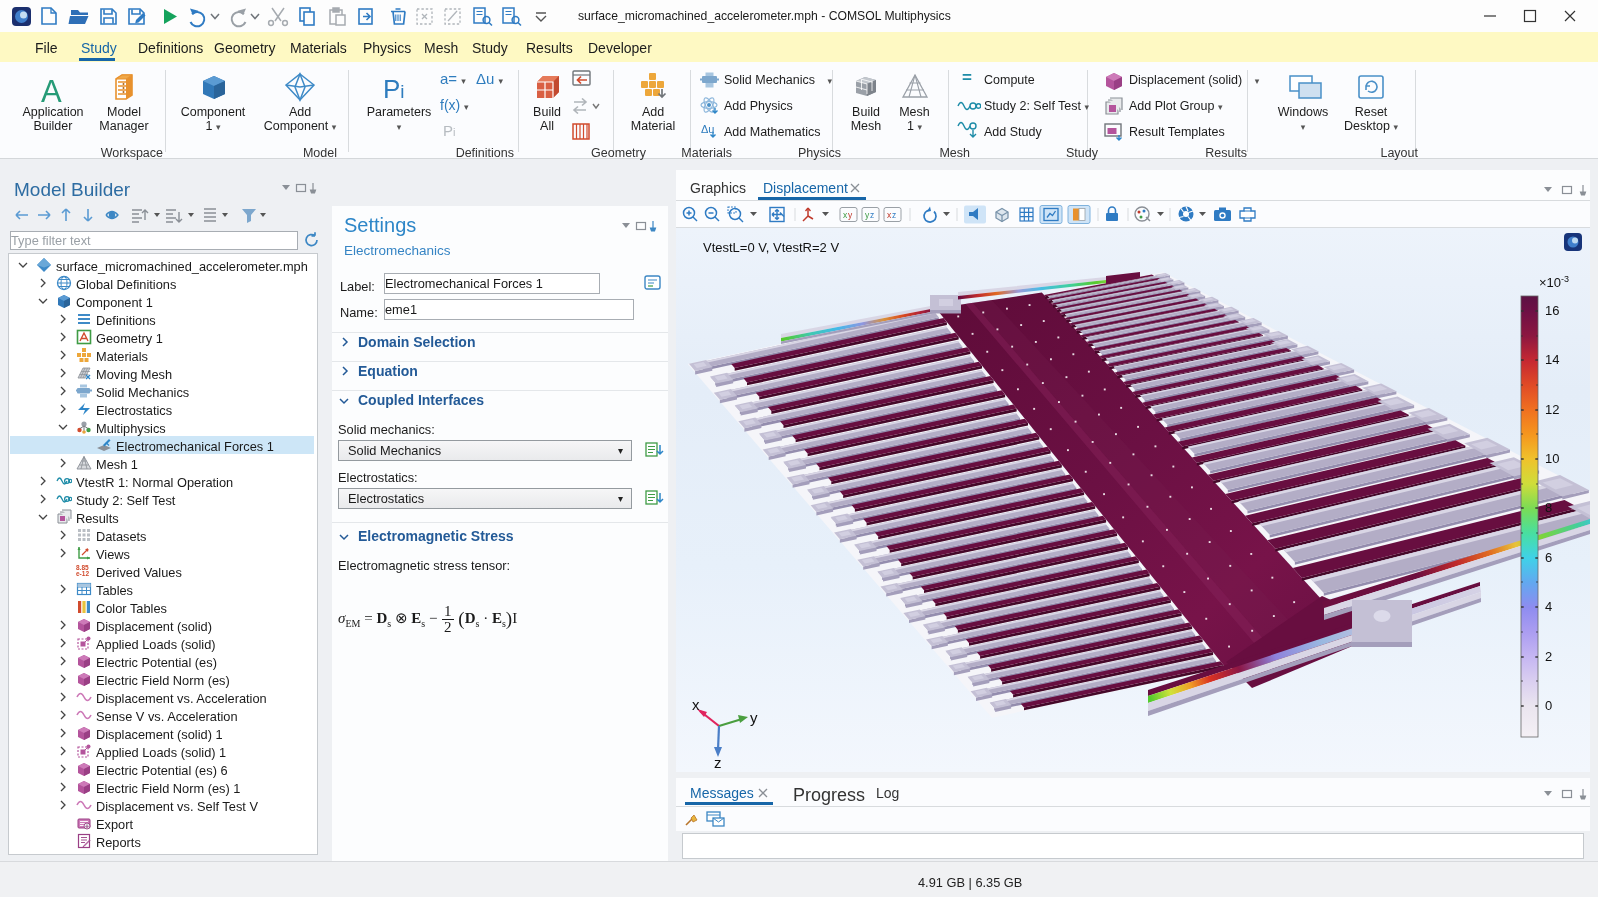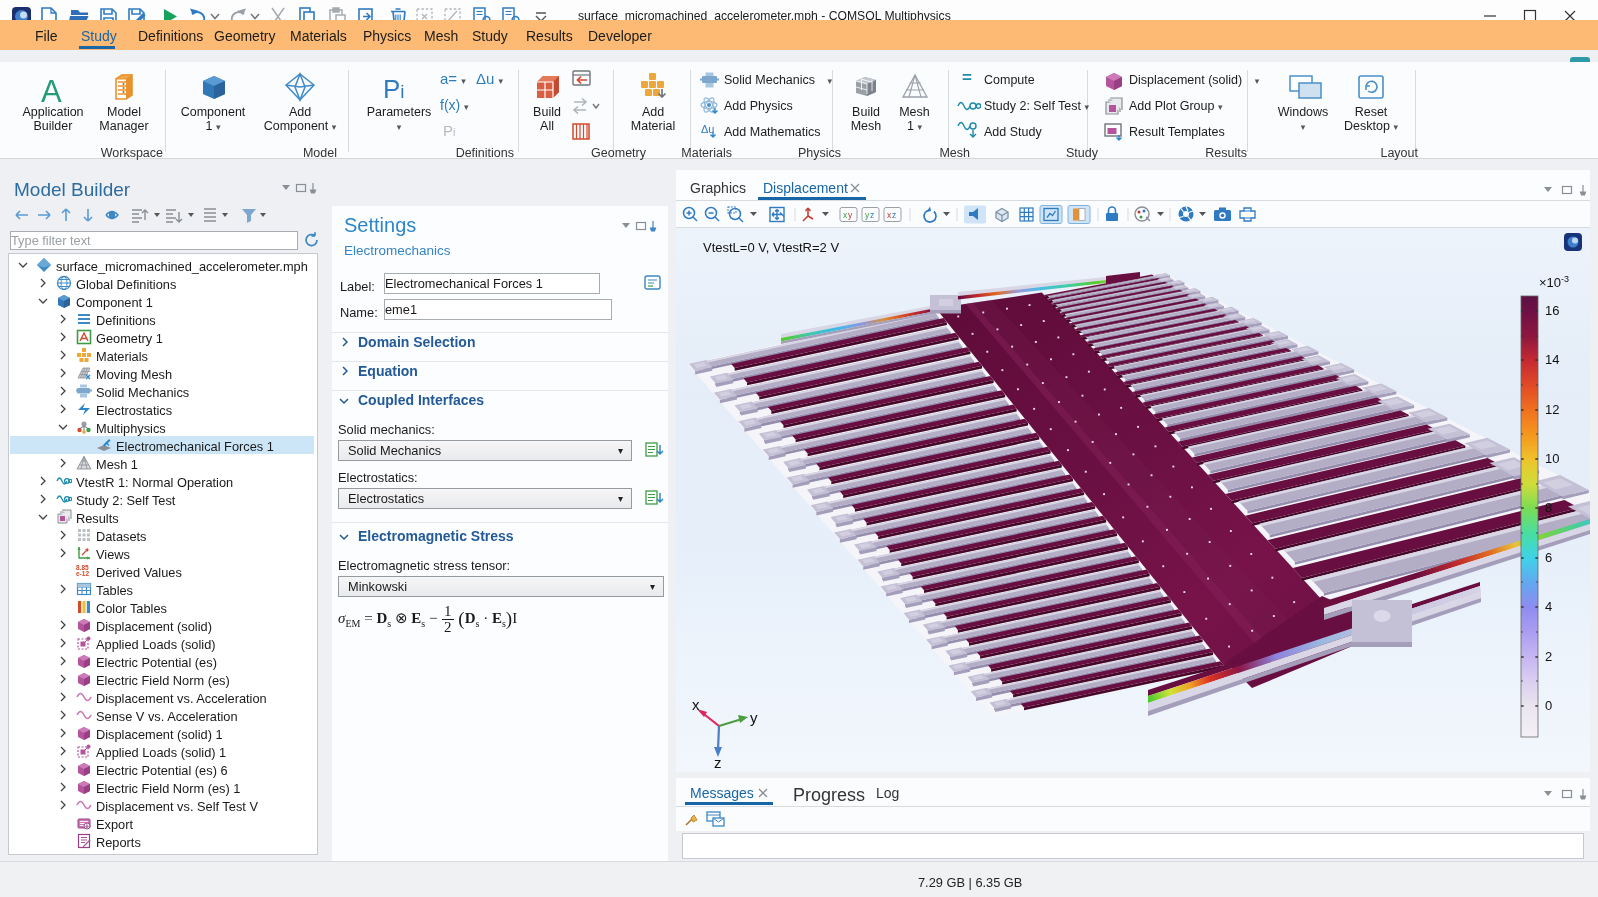--- a/index.html
+++ b/index.html
@@ -1,20 +1,20 @@
 <!DOCTYPE html>
 <html><head>
 <meta charset="utf-8">
 <style>
 * { margin:0; padding:0; box-sizing:border-box; }
 html,body { width:1598px; height:897px; overflow:hidden; font-family:"Liberation Sans",sans-serif; background:#eef0f3; }
 .abs { position:absolute; }
 #titlebar { position:absolute; left:0; top:0; width:1598px; height:32px; background:#fdfdfd; }
 #title-text { position:absolute; left:578px; top:9px; font-size:12.2px; color:#1a1a1a; }
-#menubar { position:absolute; left:0; top:20px; width:1598px; height:30px; background:#fdba74; }
+#menubar { position:absolute; left:0; top:32px; width:1598px; height:30px; background:#fef9c3; }
 .menu-item { position:absolute; top:8px; font-size:14px; color:#1c1c1c; }
 .menu-item.sel { color:#1766a8; }
 #ribbon { position:absolute; left:0; top:62px; width:1598px; height:97px; background:#fbfcfe; border-bottom:1px solid #d4d7da; }
 .rgsep { position:absolute; top:8px; height:82px; width:1px; background:#d8dbde; }
 .rglabel { position:absolute; top:84px; font-size:12.5px; color:#333; width:160px; text-align:right; }
 .rbig { position:absolute; font-size:12.5px; color:#1c1c1c; text-align:center; line-height:14px; top:43px; }
 .rsmall { position:absolute; font-size:12.5px; color:#1c1c1c; height:16px; line-height:16px; }
 .chev { font-size:9px; color:#555; }
 .panel-title { font-size:19px; color:#2d6ca2; }
 #mb-panel { position:absolute; left:8px; top:170px; width:310px; height:685px; }
@@ -778,21 +778,21 @@
     <path d="M33 1 v7 m-2.5 0 h5 l-1 3 h-3 z" stroke="#3c87c4" stroke-width="1.2" fill="#3c87c4"></path>
   </svg>
   <div style="position:absolute;left:8px;top:73px;font-size:12.8px;color:#1a1a1a">Label:</div>
   <input class="inp" style="left: 52px; top: 67px; width: 216px; height: 21px;" value="Electromechanical Forces 1">
   <svg class="abs" style="left:312px;top:68px" width="20" height="18" viewBox="0 0 20 18">
     <rect x="1" y="2" width="15" height="13" rx="2" fill="#fff" stroke="#3c87c4" stroke-width="1.4"></rect>
     <path d="M4 6 h9 M4 9 h6" stroke="#3c87c4" stroke-width="1.2"></path>
     <path d="M4 12 h5" stroke="#3f9c45" stroke-width="1.2"></path>
   </svg>
   <div style="position:absolute;left:8px;top:99px;font-size:12.8px;color:#1a1a1a">Name:</div>
-  <input class="inp" style="left: 52px; top: 93px; width: 228px; height: 21px;" value="eme1">
+  <input class="inp" style="left: 52px; top: 93px; width: 250px; height: 21px;" value="eme1">
   <div class="abs" style="left:0;top:126px;width:336px;height:1px;background:#e4e7ea"></div>
   <svg class="abs" style="left:9px;top:131px" width="8" height="10">
       <path d="M2 1 l4 4 -4 4" stroke="#235a97" stroke-width="1.5" fill="none"></path>
     </svg>
   <div class="sect" style="position:absolute;left:26px;top:128px">Domain Selection</div>
   <div class="abs" style="left:0;top:155px;width:336px;height:1px;background:#e4e7ea"></div>
   <svg class="abs" style="left:9px;top:160px" width="8" height="10">
       <path d="M2 1 l4 4 -4 4" stroke="#235a97" stroke-width="1.5" fill="none"></path>
     </svg>
   <div class="sect" style="position:absolute;left:26px;top:157px">Equation</div>
@@ -814,21 +814,20 @@
     <rect x="2" y="2" width="11" height="13" fill="#fff" stroke="#3f9c45" stroke-width="1.3"></rect>
     <path d="M4 5.5 h7 M4 8.5 h7 M4 11.5 h5" stroke="#3f9c45" stroke-width="1"></path>
     <path d="M16 4 v9 m-3 -3 l3 3 3 -3" stroke="#2e86c8" stroke-width="1.5" fill="none"></path>
   </svg>
   <div class="abs" style="left:0;top:316px;width:336px;height:1px;background:#e4e7ea"></div>
   <svg class="abs" style="left:7px;top:327px" width="10" height="8">
       <path d="M1 2 l4 4 4 -4" stroke="#235a97" stroke-width="1.5" fill="none"></path>
     </svg>
   <div class="sect" style="position:absolute;left:26px;top:322px">Electromagnetic Stress</div>
   <div style="position:absolute;left:6px;top:352px;font-size:12.8px;color:#1a1a1a">Electromagnetic stress tensor:</div>
-  <div class="drop" style="left:6px;top:370px;width:326px">Minkowski</div>
 
   <div style="position:absolute;left:6px;top:398px;width:320px;height:40px;font-family:'Liberation Serif',serif;font-size:15px;color:#1a1a1a">
     <i>σ</i><sub style="font-size:10px">EM</sub> = <b>D</b><sub style="font-size:10px">s</sub> ⊗ <b>E</b><sub style="font-size:10px">s</sub> −
     <span style="display:inline-block;vertical-align:middle;text-align:center;line-height:1.0;margin:0 1px"><span style="display:block;border-bottom:1px solid #1a1a1a;padding:0 2px">1</span><span style="display:block">2</span></span>
     <span style="font-size:19px;vertical-align:-2px">(</span><b>D</b><sub style="font-size:10px">s</sub> · <b>E</b><sub style="font-size:10px">s</sub><span style="font-size:19px;vertical-align:-2px">)</span>I
   </div>
 </div>
 
 <div id="gfx-panel">
   <div style="position:absolute;left:14px;top:10px;font-size:14px;color:#333">Graphics</div>
@@ -1605,14 +1604,14 @@
   <svg class="abs" style="left:30px;top:33px" width="20" height="16" viewBox="0 0 20 16">
     <rect x="1" y="1" width="13" height="9" fill="#fff" stroke="#3c87c4" stroke-width="1.3"></rect>
     <path d="M1 4 h13" stroke="#3c87c4" stroke-width="1"></path>
     <rect x="7" y="7" width="11" height="8" fill="#fff" stroke="#3c87c4" stroke-width="1.3"></rect>
     <path d="M7 7 l5.5 4 5.5 -4" stroke="#3c87c4" stroke-width="1" fill="none"></path>
   </svg>
   <div class="abs" style="left:6px;top:55px;width:902px;height:26px;background:#fff;border:1px solid #c6cace"></div>
 </div>
 
 <div id="statusbar">
-  <div class="abs" style="left:918px;top:13px;font-size:12.8px;color:#222">7.29 GB | 6.35 GB</div>
+  <div class="abs" style="left:918px;top:13px;font-size:12.8px;color:#222">4.91 GB | 6.35 GB</div>
 </div>
 
 </body></html>

